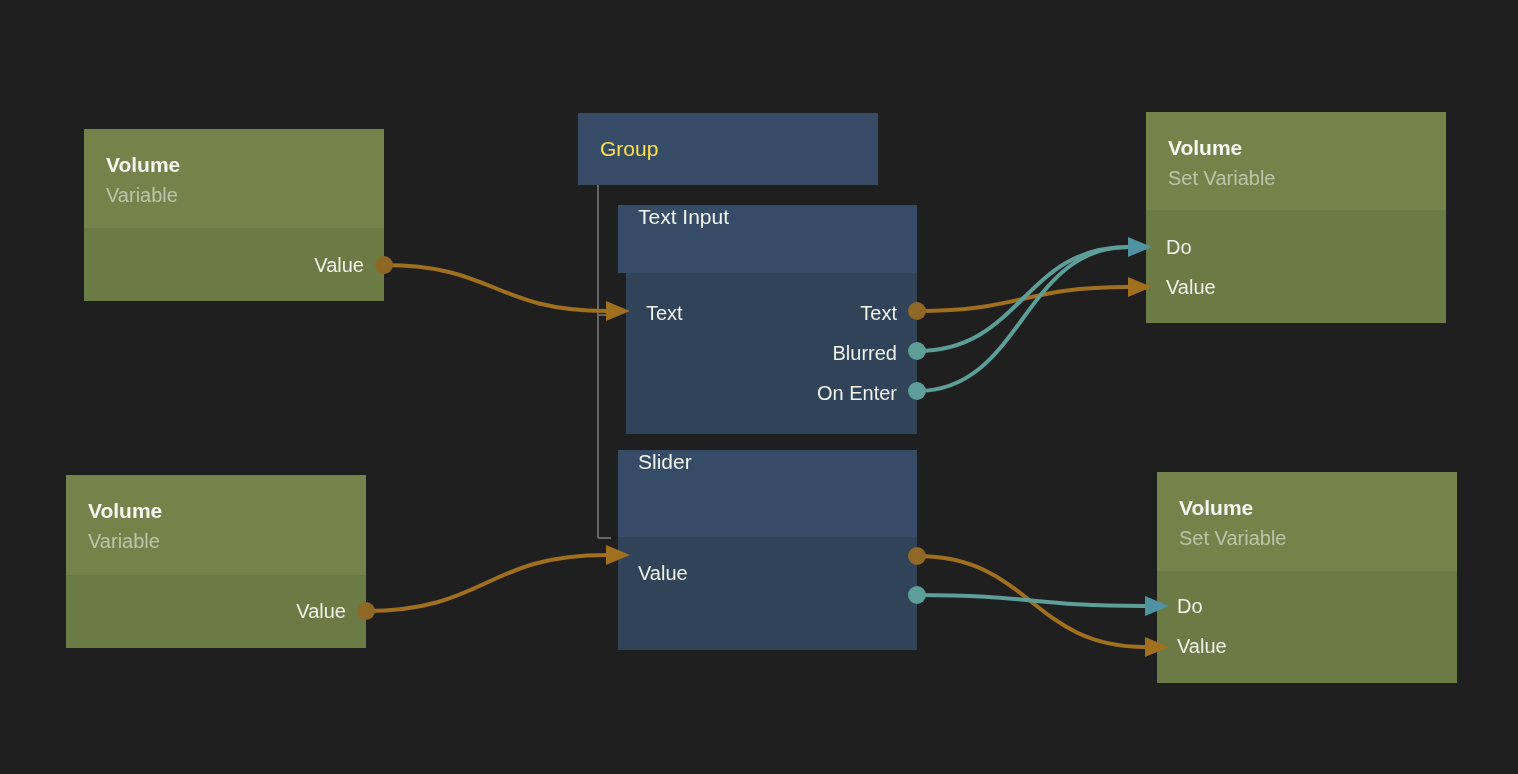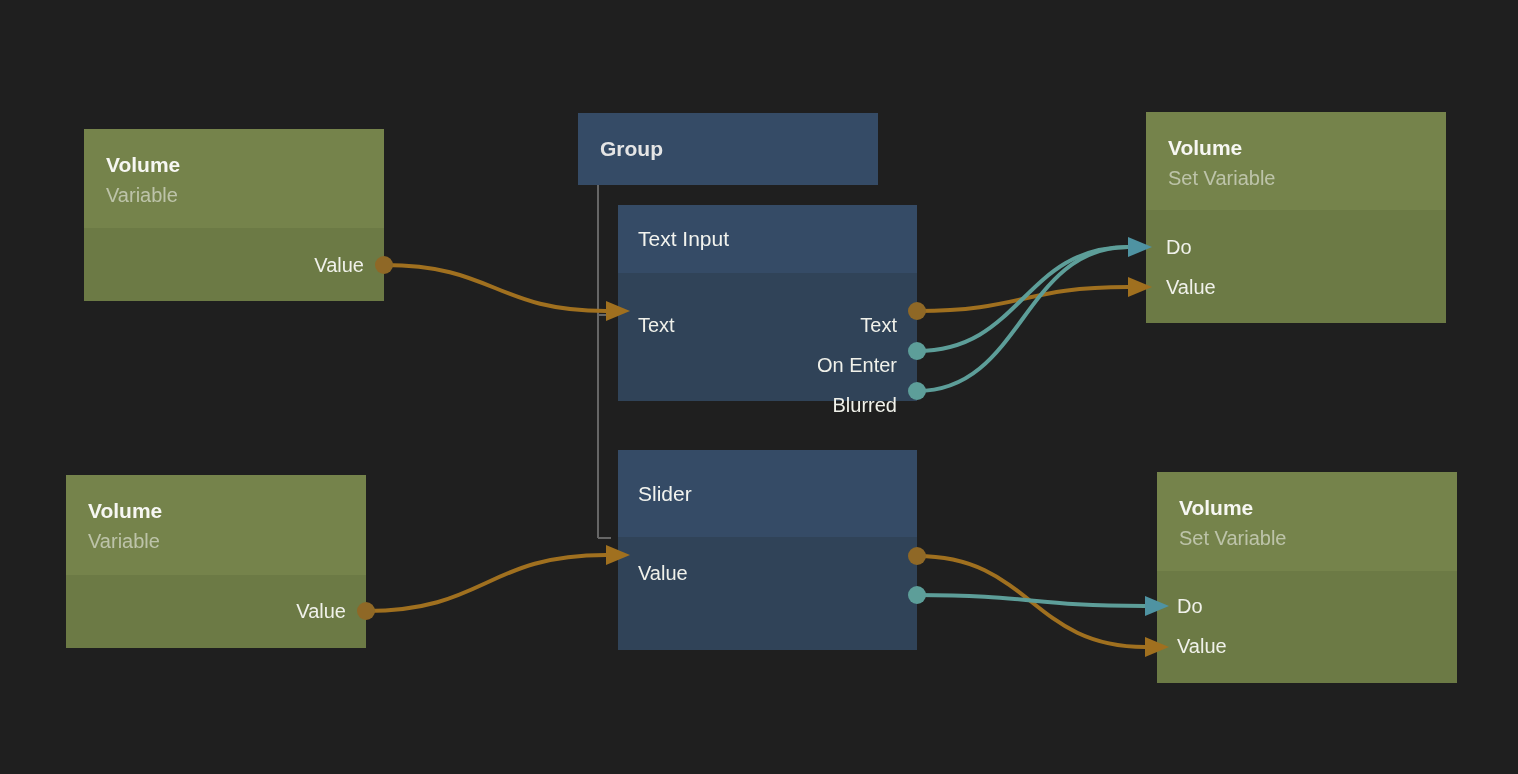--- a/index.html
+++ b/index.html
@@ -11,44 +11,44 @@
   .node .header{box-sizing:border-box;}
   .node .body{box-sizing:border-box;}
 
   
   .green .header{background:#75834b;padding:20px 22px 0 22px;}
   .green .body{background:#6c7a45;}
   .green .title{font-size:21px;font-weight:600;color:#f7f7f3;line-height:31px;}
   .green .subtitle{font-size:20px;font-weight:400;color:rgba(255,255,255,0.52);line-height:30px;}
 
   
-  .blue .header{background:#354b66;display:flex;align-items:center;padding:0 20px;}
+  .blue .header{background:#354b66;display:flex;align-items:flex-start;padding:0 20px;}
   .blue .body{background:#304358;}
   .blue .title{font-size:21px;font-weight:400;color:#f2f3ee;}
 
   .row{height:40px;display:flex;align-items:center;padding:0 20px;box-sizing:border-box;}
   .row .plabel{font-size:20px;color:#f0f1ea;}
   .row.right{justify-content:flex-end;}
   .row.dual{justify-content:space-between;}
 
   
   #n-var1{left:84px;top:129px;width:300px;}
   #n-var1 .header{height:99px;}
   #n-var1 .body{height:73px;padding-top:17px;}
 
   #n-var2{left:66px;top:475px;width:300px;}
   #n-var2 .header{height:100px;}
   #n-var2 .body{height:73px;padding-top:16px;}
 
   #n-group{left:578px;top:113px;width:300px;height:72px;background:#354b66;display:flex;align-items:center;padding:0 22px;box-sizing:border-box;}
-  #n-group .title{font-size:21px;font-weight:700;color:#e5e5e5;}
+  #n-group .title{font-size:21px;font-weight:400;color:#fde047;}
 
   #n-text{left:618px;top:205px;width:299px;}
   #n-text .header{height:68px;}
-  #n-text .body{height:128px;padding-top:32px;}
+  #n-text .body{height:161px;padding-top:20px;margin-left:8px;}
 
   #n-slider{left:618px;top:450px;width:299px;}
   #n-slider .header{height:87px;}
   #n-slider .body{height:113px;padding-top:16px;}
 
   #n-set1{left:1146px;top:112px;width:300px;}
   #n-set1 .header{height:98px;}
   #n-set1 .body{height:113px;padding-top:17px;}
 
   #n-set2{left:1157px;top:472px;width:300px;}
@@ -93,24 +93,24 @@
   <div class="node blue" id="n-text">
     <div class="header">
       <div class="title">Text Input</div>
     </div>
     <div class="body">
       <div class="row dual">
         <span class="plabel">Text</span>
         <span class="plabel">Text</span>
       </div>
       <div class="row right">
-        <span class="plabel">On Enter</span>
+        <span class="plabel">Blurred</span>
       </div>
       <div class="row right">
-        <span class="plabel">Blurred</span>
+        <span class="plabel">On Enter</span>
       </div>
     </div>
   </div>
 
   <div class="node blue" id="n-slider">
     <div class="header">
       <div class="title">Slider</div>
     </div>
     <div class="body">
       <div class="row">

